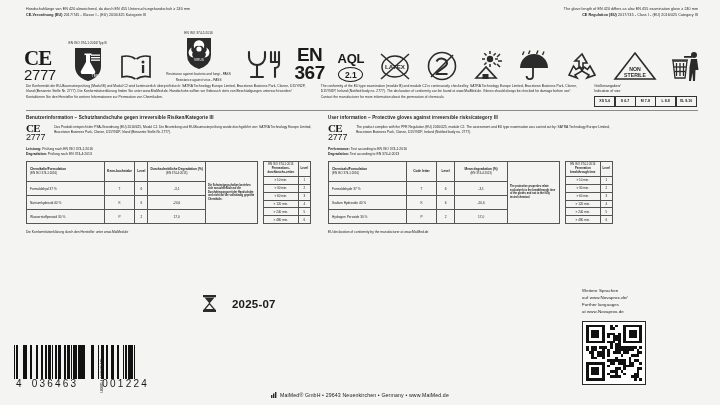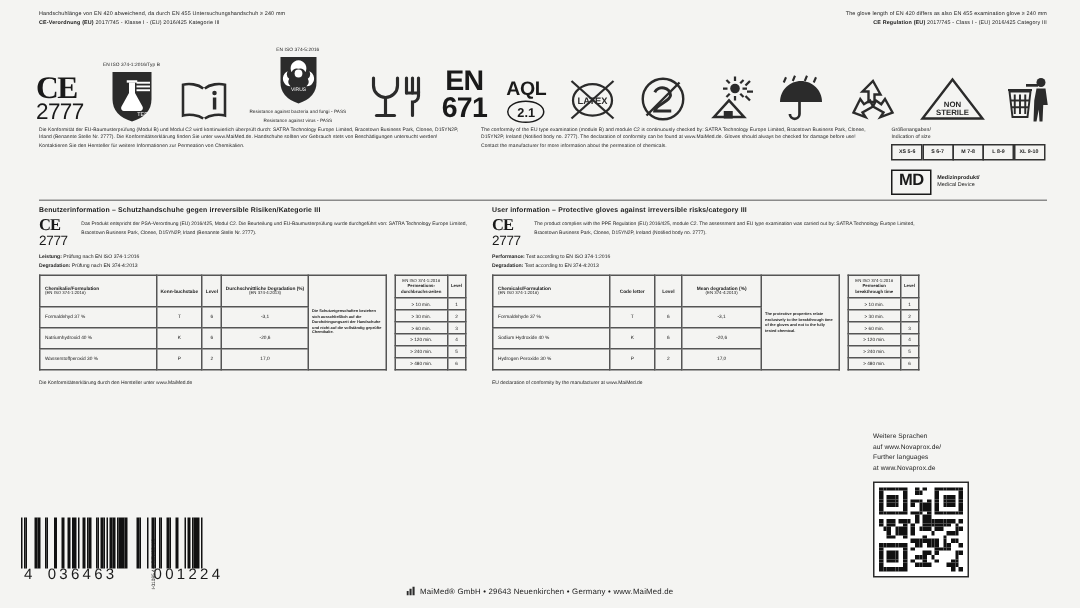--- a/index.html
+++ b/index.html
@@ -194,21 +194,21 @@
           <path d="M27 4 V14"></path>
             <path d="M31 4 V14"></path>
             <path d="M35 4 V14"></path>
           <path d="M27 14 h8 v2 a4 4 0 0 1 -4 4 v9"></path>
         </g>
       </svg>
     </div>
 
     <div class="picto">
       <div class="en455">EN</div>
-      <div class="en455">671</div>
+      <div class="en455">367</div>
     </div>
 
     <div class="picto aqlbox">
       <div class="aql">AQL</div>
       <div class="val">2.1</div>
     </div>
 
     <div class="picto">
       <svg width="36" height="32" viewBox="0 0 36 32">
         <g fill="none" stroke="#2b2b2b" stroke-width="1.5">
@@ -311,27 +311,20 @@
     <div class="col c3">
       <div class="lbl">Größenangaben/</div>
       <div class="lbl">Indication of size</div>
       <div class="sizes">
         <div class="cell">XS 5-6</div>
         <div class="cell">S 6-7</div>
         <div class="cell">M 7-8</div>
         <div class="cell">L 8-9</div>
         <div class="cell">XL 9-10</div>
       </div>
-      <div class="md-row">
-        <div class="md-box">MD</div>
-        <div class="md-txt">
-          <b>Medizinprodukt/</b><br>
-          <span>Medical Device</span>
-        </div>
-      </div>
     </div>
   </div>
 
   <div class="hr"></div>
 
   <div class="panels">
 
     <div class="panel">
       <h2>Benutzerinformation – Schutzhandschuhe gegen irreversible Risiken/Kategorie III</h2>
       <div class="cerow">
@@ -511,20 +504,33 @@
           </table>
       </div>
 
       <div class="conform">EU declaration of conformity by the manufacturer at www.MaiMed.de</div>
     </div>
   </div>
 
   <div class="bottom">
 
     <div class="datablk">
+      <div class="drow">
+        <span class="ic">
+          <svg width="15" height="17" viewBox="0 0 15 17">
+            <g fill="#2b2b2b">
+              <rect x="1" y="0" width="13" height="2.2"></rect>
+              <rect x="1" y="14.8" width="13" height="2.2"></rect>
+              <path d="M2.5 2.4 h10 L7.5 8.4 Z"></path>
+              <path d="M7.5 8.6 L12.5 14.6 h-10 Z" fill="none" stroke="#2b2b2b" stroke-width="1.3"></path>
+            </g>
+          </svg>
+        </span>
+        <span class="val">2025-07</span>
+      </div>
     </div>
 
     <div class="qrblk">
       <div class="qtxt">
         <div>Weitere Sprachen</div>
         <div>auf www.Novaprox.de/</div>
         <div>Further languages</div>
         <div>at www.Novaprox.de</div>
       </div>
       <div class="qrbox">

